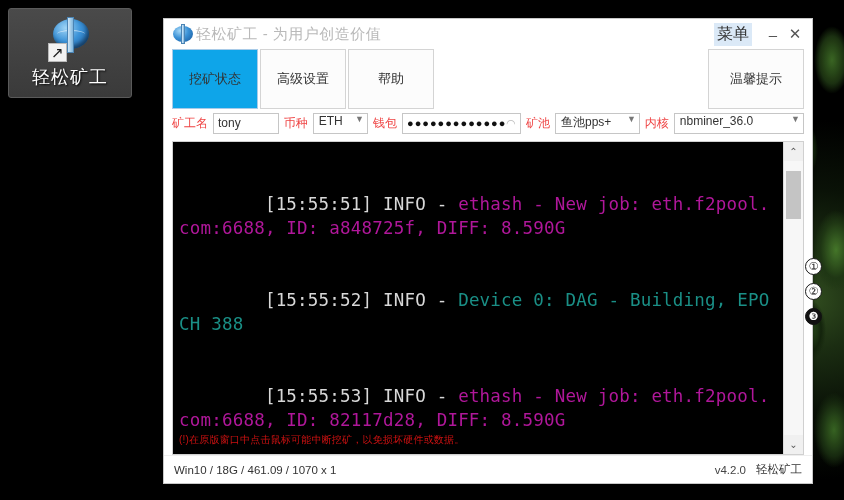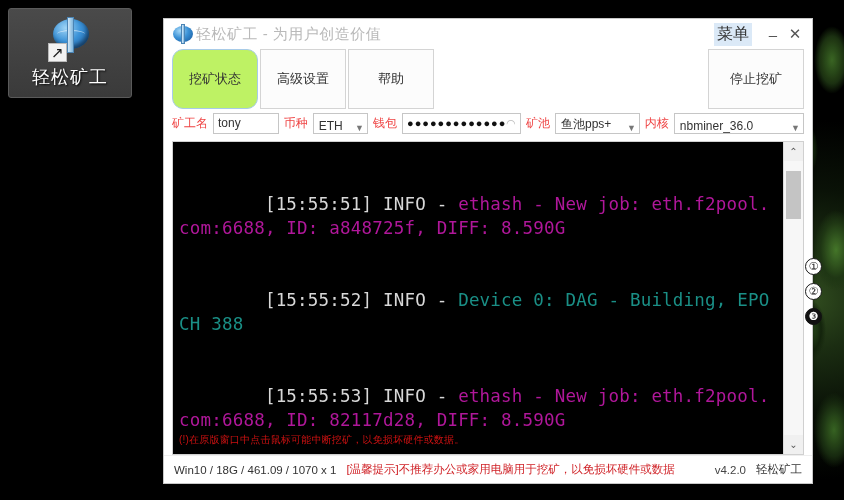--- a/index.html
+++ b/index.html
@@ -125,21 +125,21 @@
     padding: 0 8px; gap: 2px;
     background: #fff;
   }
   .tab {
     width: 86px;
     border: 1px solid #d4d4d4;
     background: #fcfcfc;
     display: flex; align-items: center; justify-content: center;
     font-size: 13px; color: #333; cursor: default;
   }
-  .tab.active { background: #bef264; border-color: #a8cbe8; border-radius: 11px; }
+  .tab.active { background: #0ea5e9; border-color: #a8cbe8; }
   .tabrow .grow { flex: 1 1 auto; }
   .stop-btn {
     width: 96px;
     border: 1px solid #d4d4d4;
     background: #fcfcfc;
     display:flex; align-items:center; justify-content:center;
     font-size: 13px; color: #333; cursor: default;
   }
 
   
@@ -155,21 +155,21 @@
     height: 21px; border: 1px solid #c6c6c6; background: #fff;
     display: flex; align-items: center; padding: 0 4px;
     font-size: 12px; color: #333;
   }
   .txtfield.miner { width: 74px; }
   .txtfield.wallet { width: 126px; justify-content: space-between; }
   .wallet-dots { letter-spacing: 1px; font-size: 11px; color:#111; }
   .eye { color:#bdbdbd; font-size: 11px; }
   .selfield {
     height: 21px; border: 1px solid #c6c6c6; background: #fff;
-    display: flex; align-items: flex-end; justify-content: space-between;
+    display: flex; align-items: flex-start; justify-content: space-between;
     padding: 0 3px 0 5px; font-size: 12px; color: #333;
   }
   .selfield .cv { white-space: nowrap; overflow: hidden; }
   .selfield .ar { color:#777; font-size: 9px; margin-left: 6px; }
   .selfield.coin { width: 62px; }
   .selfield.pool { width: 96px; }
   .selfield.kernel { width: 148px; }
 
   
   .console-wrap {
@@ -278,21 +278,21 @@
     <div class="menu-btn">菜单</div>
     <div class="win-btn">–</div>
     <div class="win-btn">✕</div>
   </div>
 
   <div class="tabrow">
     <div class="tab active">挖矿状态</div>
     <div class="tab">高级设置</div>
     <div class="tab">帮助</div>
     <div class="grow"></div>
-    <div class="stop-btn">停止挖矿</div>
+    <div class="stop-btn">温馨提示</div>
   </div>
 
   <div class="formrow">
     <span class="lab">矿工名</span>
     <div class="txtfield miner">tony</div>
 
     <span class="lab">币种</span>
     <div class="selfield coin">
       <span class="cv">ETH</span>
       <span class="ar">▼</span>
@@ -335,19 +335,18 @@
       <div class="arw">⌃</div>
       <div class="track">
         <div class="thumb"></div>
       </div>
       <div class="arw">⌄</div>
     </div>
   </div>
 
   <div class="statusbar">
     <span class="sys">Win10  / 18G / 461.09 / 1070 x 1</span>
-    <span class="tipwrap"><span class="tip-tag">[温馨提示]</span><span class="tip-body">不推荐办公或家用电脑用于挖矿，以免损坏硬件或数据</span></span>
     <span class="gap"></span>
     <span class="ver">v4.2.0</span>
     <span class="upd">轻松矿工</span>
   </div>
 
 </div>
 
 </body></html>

